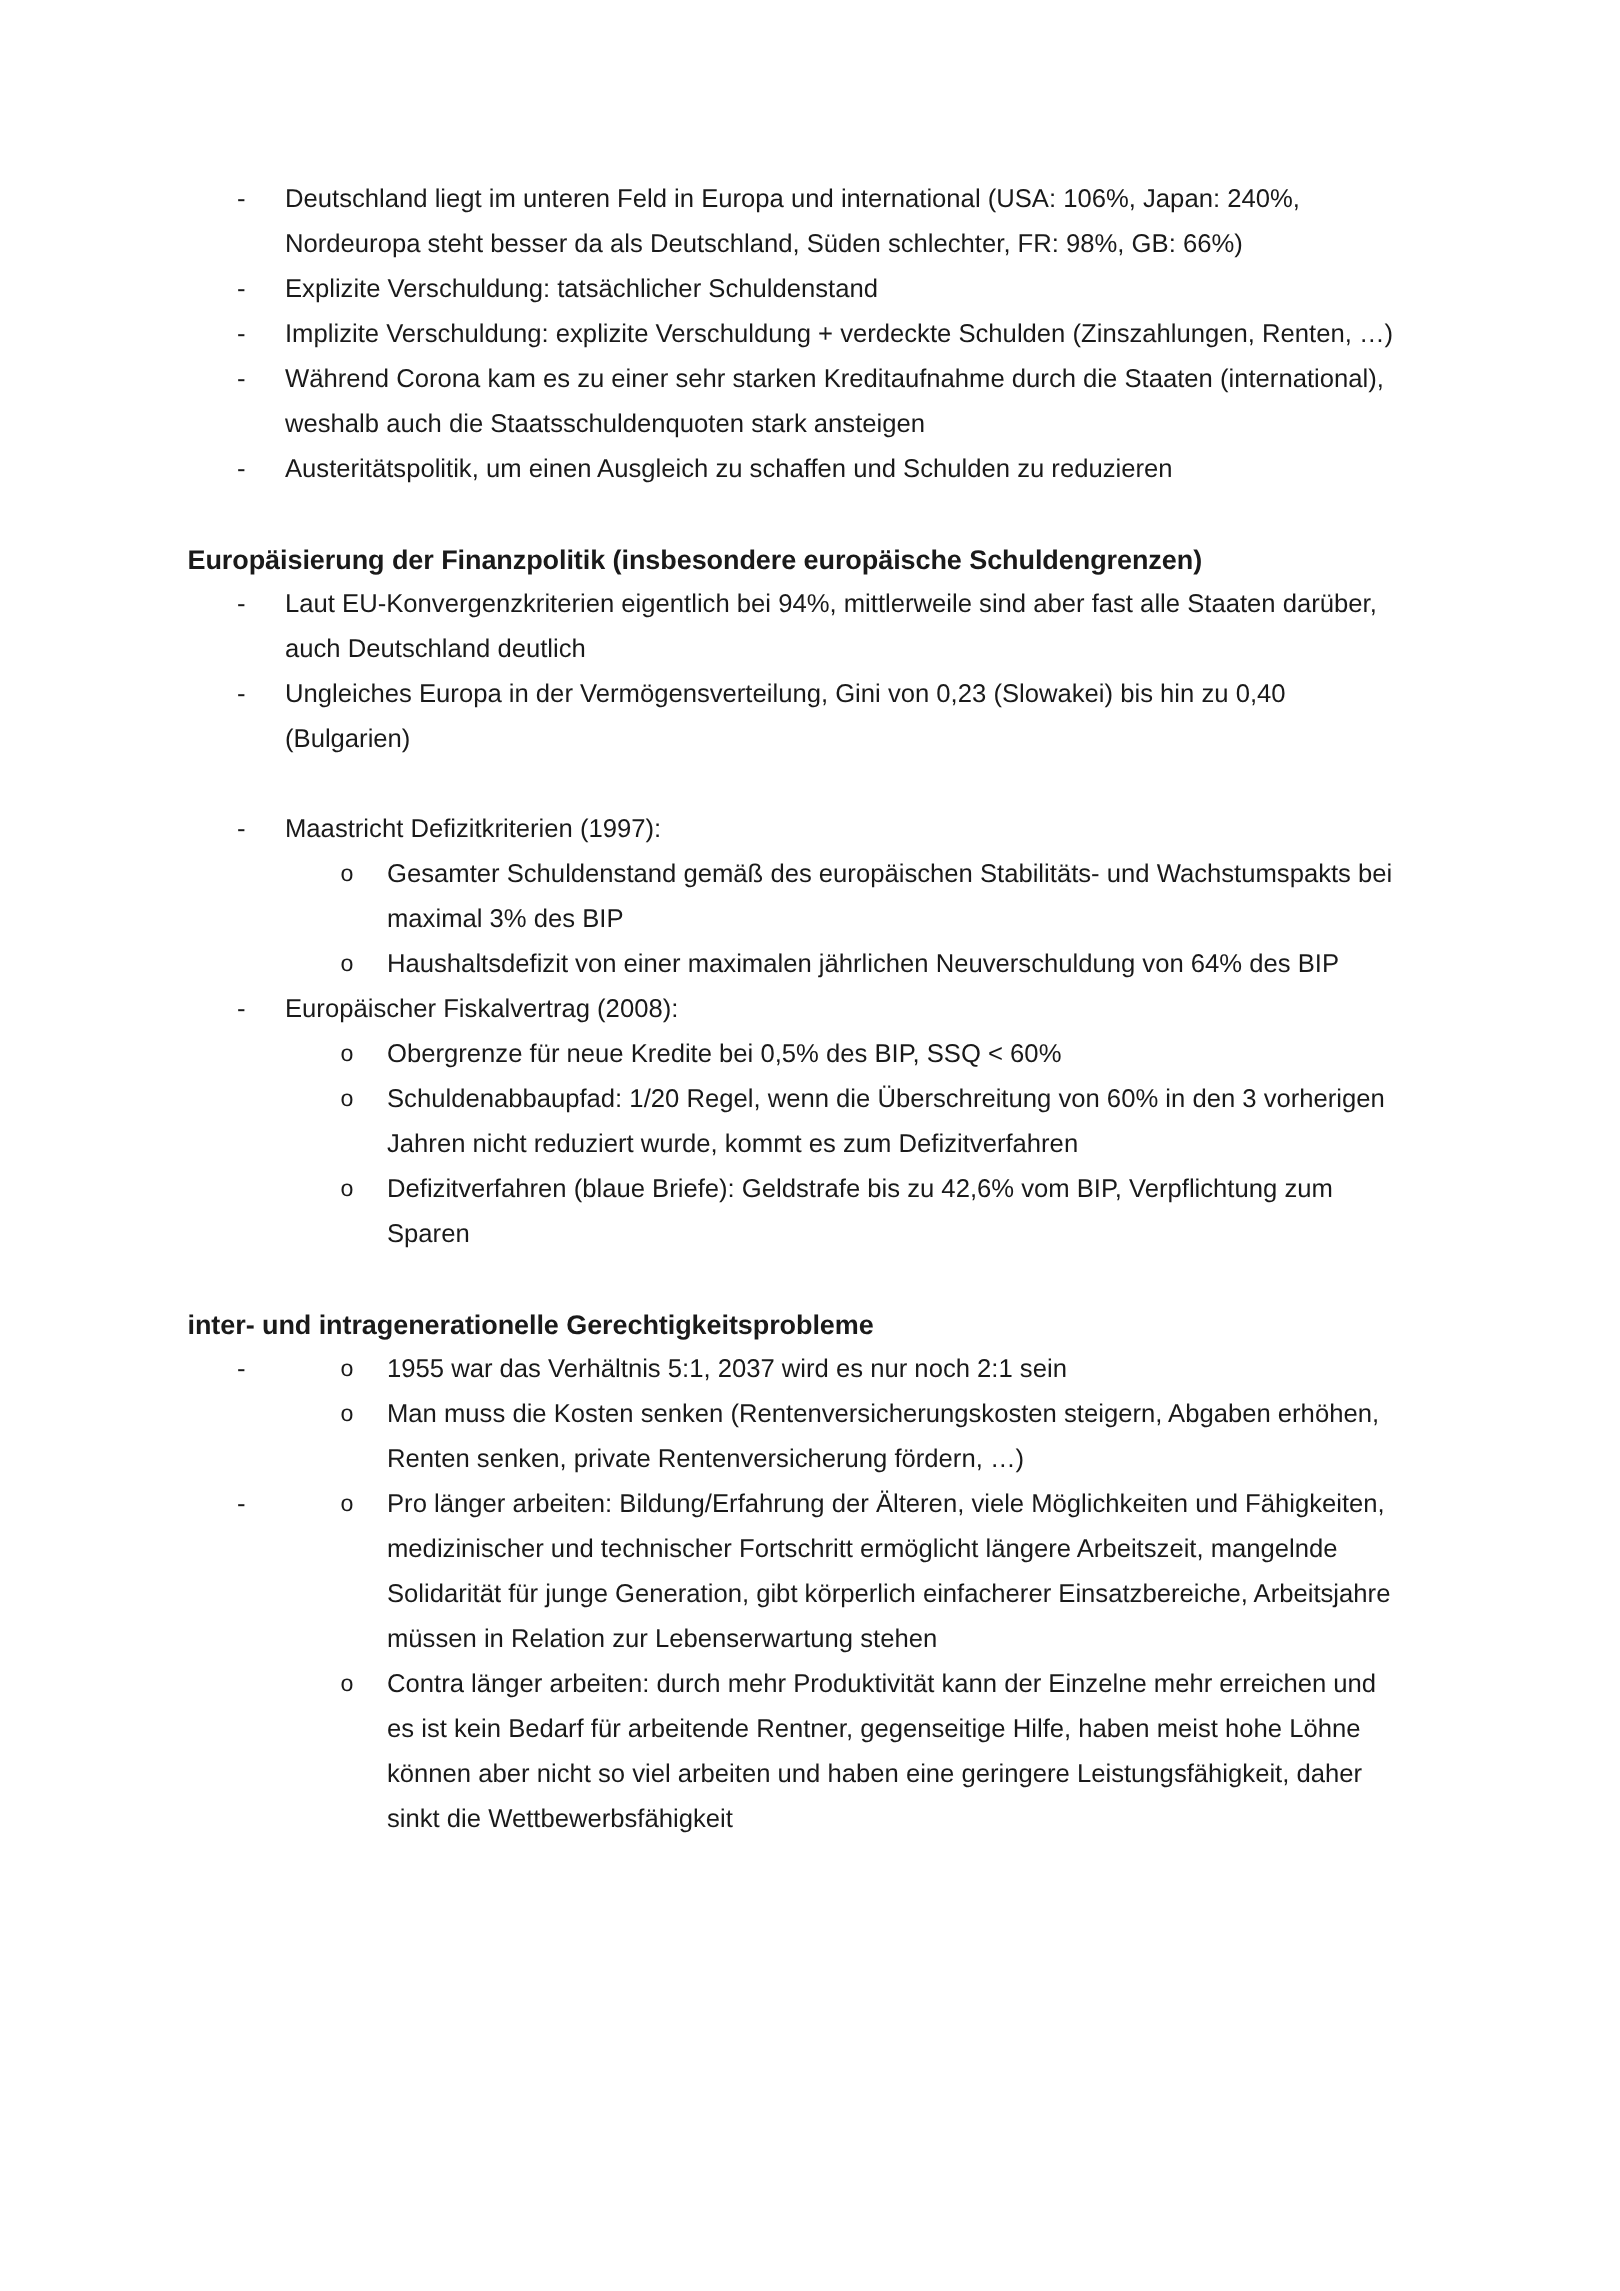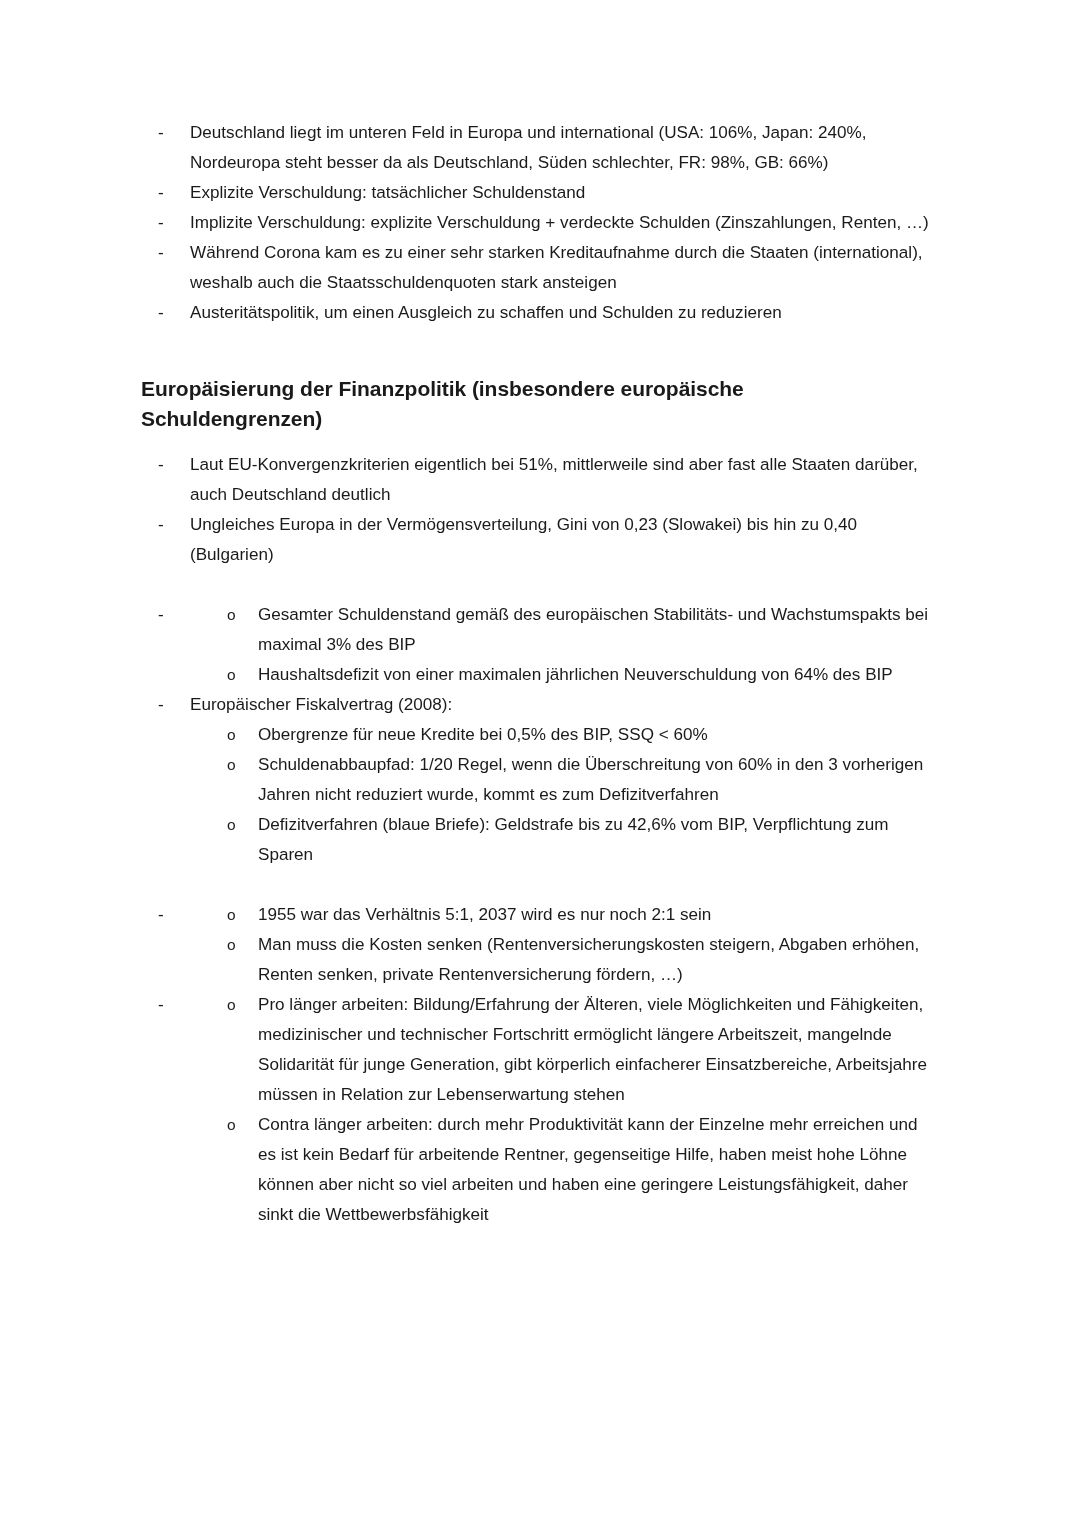--- a/index.html
+++ b/index.html
@@ -24,23 +24,23 @@
     padding: 118px 150px 60px 125px;
   }
   .doc-body {
     font-size: 17.1px;
     line-height: 30px;
   }
 
   
   .section-heading {
     font-weight: bold;
-    font-size: 21px;
+    font-size: 18px;
     line-height: 30px;
-    margin: 16px;
+    margin: 0;
     padding: 0;
     letter-spacing: -0.05px;
   }
 
   
   ul.level1 {
     list-style: none;
     margin: 0;
     padding: 0;
   }
@@ -111,31 +111,32 @@
         <li class="bullet1">
           <span class="marker-dash">-</span>
           <span class="btext">Austeritätspolitik, um einen Ausgleich zu schaffen und Schulden zu reduzieren</span>
         </li>
       </ul>
       <div class="blank-line">&nbsp;</div>
       <div class="section-heading">Europäisierung der Finanzpolitik (insbesondere europäische Schuldengrenzen)</div>
       <ul class="level1">
         <li class="bullet1">
           <span class="marker-dash">-</span>
-          <span class="btext">Laut EU-Konvergenzkriterien eigentlich bei 51%, mittlerweile sind aber fast alle Staaten darüber, auch Deutschland deutlich</span>
+          <span class="btext">Laut EU-Konvergenzkriterien eigentlich bei 94%, mittlerweile sind aber fast alle Staaten darüber, auch Deutschland deutlich</span>
         </li>
         <li class="bullet1">
           <span class="marker-dash">-</span>
           <span class="btext">Ungleiches Europa in der Vermögensverteilung, Gini von 0,23 (Slowakei) bis hin zu 0,40 (Bulgarien)</span>
         </li>
       </ul>
       <div class="blank-line">&nbsp;</div>
       <ul class="level1">
         <li class="bullet1">
           <span class="marker-dash">-</span>
+          <span class="btext">Maastricht Defizitkriterien (1997):</span>
           <ul class="level2">
             <li class="bullet2">
               <span class="marker-circle">o</span>
               <span class="btext">Gesamter Schuldenstand gemäß des europäischen Stabilitäts- und Wachstumspakts bei maximal 3% des BIP</span>
             </li>
             <li class="bullet2">
               <span class="marker-circle">o</span>
               <span class="btext">Haushaltsdefizit von einer maximalen jährlichen Neuverschuldung von 64% des BIP</span>
             </li>
           </ul>
@@ -153,20 +154,21 @@
               <span class="btext">Schuldenabbaupfad: 1/20 Regel, wenn die Überschreitung von 60% in den 3 vorherigen Jahren nicht reduziert wurde, kommt es zum Defizitverfahren</span>
             </li>
             <li class="bullet2">
               <span class="marker-circle">o</span>
               <span class="btext">Defizitverfahren (blaue Briefe): Geldstrafe bis zu 42,6% vom BIP, Verpflichtung zum Sparen</span>
             </li>
           </ul>
         </li>
       </ul>
       <div class="blank-line">&nbsp;</div>
+      <div class="section-heading">inter- und intragenerationelle Gerechtigkeitsprobleme</div>
       <ul class="level1">
         <li class="bullet1">
           <span class="marker-dash">-</span>
           <ul class="level2">
             <li class="bullet2">
               <span class="marker-circle">o</span>
               <span class="btext">1955 war das Verhältnis 5:1, 2037 wird es nur noch 2:1 sein</span>
             </li>
             <li class="bullet2">
               <span class="marker-circle">o</span>

